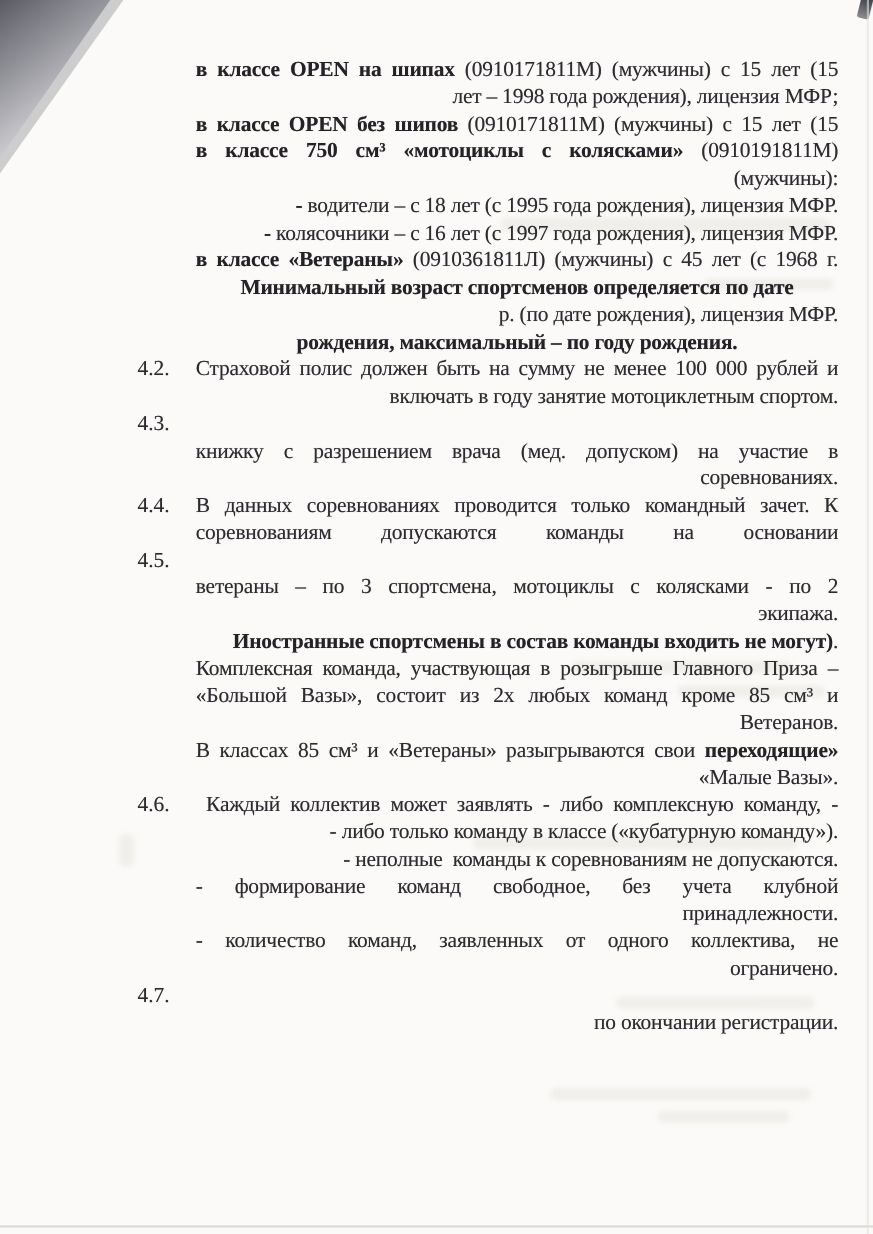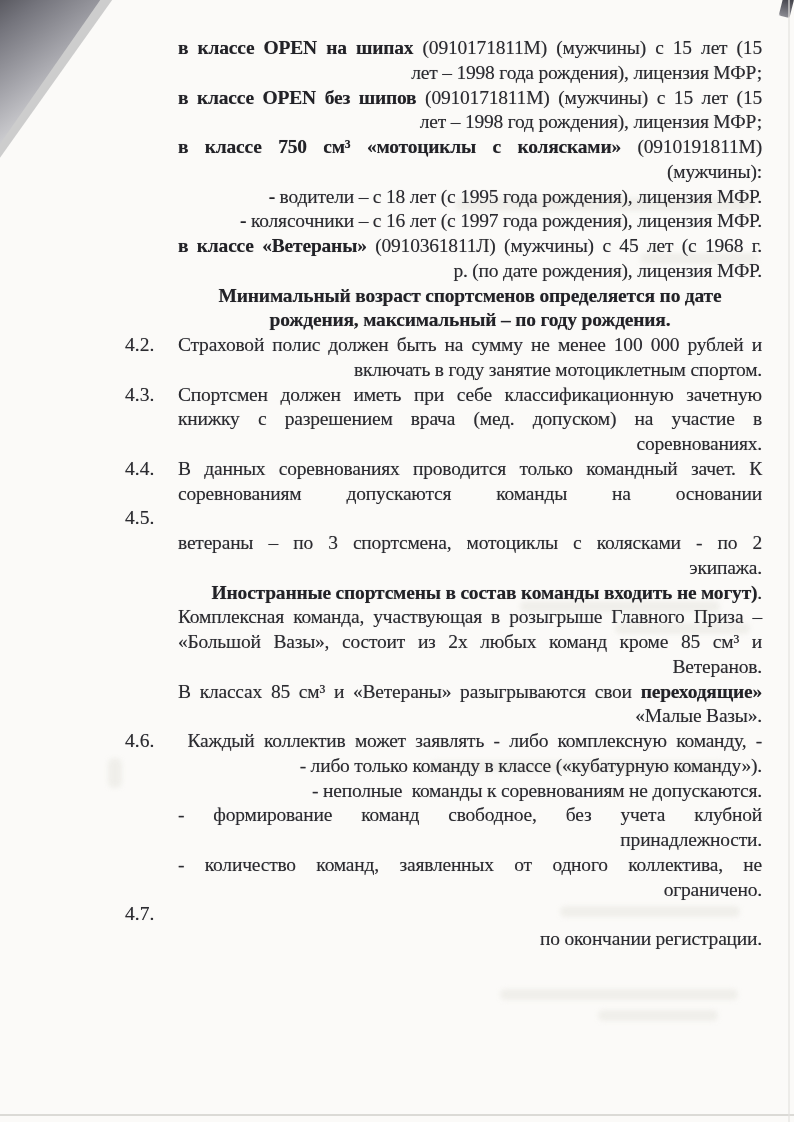--- a/index.html
+++ b/index.html
@@ -46,21 +46,21 @@
     position:absolute;left:788px;top:0;width:2px;height:1122px;
     background:#e4e3df;opacity:.6;
   }
   
   .smudge{
     position:absolute;background:#edece7;border-radius:6px;
     filter:blur(2.4px);opacity:.8;
   }
   
   .textcol{
-    position:absolute;left:178px;top:36px;width:584px;
+    position:absolute;left:178px;top:52px;width:584px;
     font-size:19.5px;line-height:24.75px;
     letter-spacing:-0.2px;
     text-shadow:0 0 .7px rgba(43,43,48,.45);
   }
   .line{position:relative;height:24.75px;overflow:visible;}
   .line.justify{text-align:justify;text-align-last:justify;}
   .line.left{text-align:right;}
   .line.center{text-align:center;text-align-last:center;}
   .seg{font-weight:normal;}
   .seg.bold{font-weight:bold;color:#222227;}
@@ -87,32 +87,31 @@
   <div class="smudge" style="left:430px;top:761px;width:295px;height:11px"></div>
   <div class="smudge" style="left:108px;top:758px;width:14px;height:30px"></div>
   <div class="smudge" style="left:560px;top:906px;width:180px;height:11px"></div>
   <div class="smudge" style="left:500px;top:989px;width:238px;height:11px"></div>
   <div class="smudge" style="left:598px;top:1010px;width:120px;height:11px"></div>
 
   <div class="textcol">
       <div class="line justify"><span class="seg bold">в классе OPEN на шипах</span><span class="seg"> (0910171811М) (мужчины) с 15 лет (15</span></div>
       <div class="line left"><span class="seg">лет – 1998 года рождения), лицензия МФР;</span></div>
       <div class="line justify"><span class="seg bold">в классе OPEN без шипов</span><span class="seg"> (0910171811М) (мужчины) с 15 лет (15</span></div>
-      <div class="line left"><span class="seg">лет – 1998 год рождения), лицензия МФР;</span></div>
       <div class="line justify"><span class="seg bold">в классе 750 см³ «мотоциклы с колясками»</span><span class="seg"> (0910191811М)</span></div>
       <div class="line left"><span class="seg">(мужчины):</span></div>
       <div class="line left"><span class="seg bold">-</span><span class="seg"> водители – с 18 лет (с 1995 года рождения), лицензия МФР.</span></div>
       <div class="line left"><span class="seg bold">-</span><span class="seg"> колясочники – с 16 лет (с 1997 года рождения), лицензия МФР.</span></div>
       <div class="line justify"><span class="seg bold">в классе «Ветераны»</span><span class="seg"> (0910361811Л) (мужчины) с 45 лет (с 1968 г.</span></div>
+      <div class="line center"><span class="seg bold">Минимальный возраст спортсменов определяется по дате</span></div>
       <div class="line left"><span class="seg">р. (по дате рождения), лицензия МФР.</span></div>
-      <div class="line center"><span class="seg bold">Минимальный возраст спортсменов определяется по дате</span></div>
       <div class="line center"><span class="seg bold">рождения, максимальный – по году рождения.</span></div>
       <div class="line justify"><span class="linenum">4.2.</span><span class="seg">Страховой полис должен быть на сумму не менее 100 000 рублей и</span></div>
       <div class="line left"><span class="seg">включать в году занятие мотоциклетным спортом.</span></div>
-      <div class="line justify"><span class="linenum">4.3.</span><span class="seg">Спортсмен должен иметь при себе классификационную зачетную</span></div>
+      <div class="line justify"><span class="linenum">4.3.</span></div>
       <div class="line justify"><span class="seg">книжку с разрешением врача (мед. допуском) на участие в</span></div>
       <div class="line left"><span class="seg">соревнованиях.</span></div>
       <div class="line justify"><span class="linenum">4.4.</span><span class="seg">В данных соревнованиях проводится только командный зачет. К</span></div>
       <div class="line justify"><span class="seg">соревнованиям допускаются команды на основании</span></div>
       <div class="line justify"><span class="linenum">4.5.</span></div>
       <div class="line justify"><span class="seg">ветераны – по 3 спортсмена, мотоциклы с колясками - по 2</span></div>
       <div class="line left"><span class="seg">экипажа.</span></div>
       <div class="line left"><span class="seg bold">Иностранные спортсмены в состав команды входить не могут)</span><span class="seg">.</span></div>
       <div class="line justify"><span class="seg">Комплексная команда, участвующая в розыгрыше Главного Приза –</span></div>
       <div class="line justify"><span class="seg">«Большой Вазы», состоит из 2х любых команд кроме 85 см³ и</span></div>

